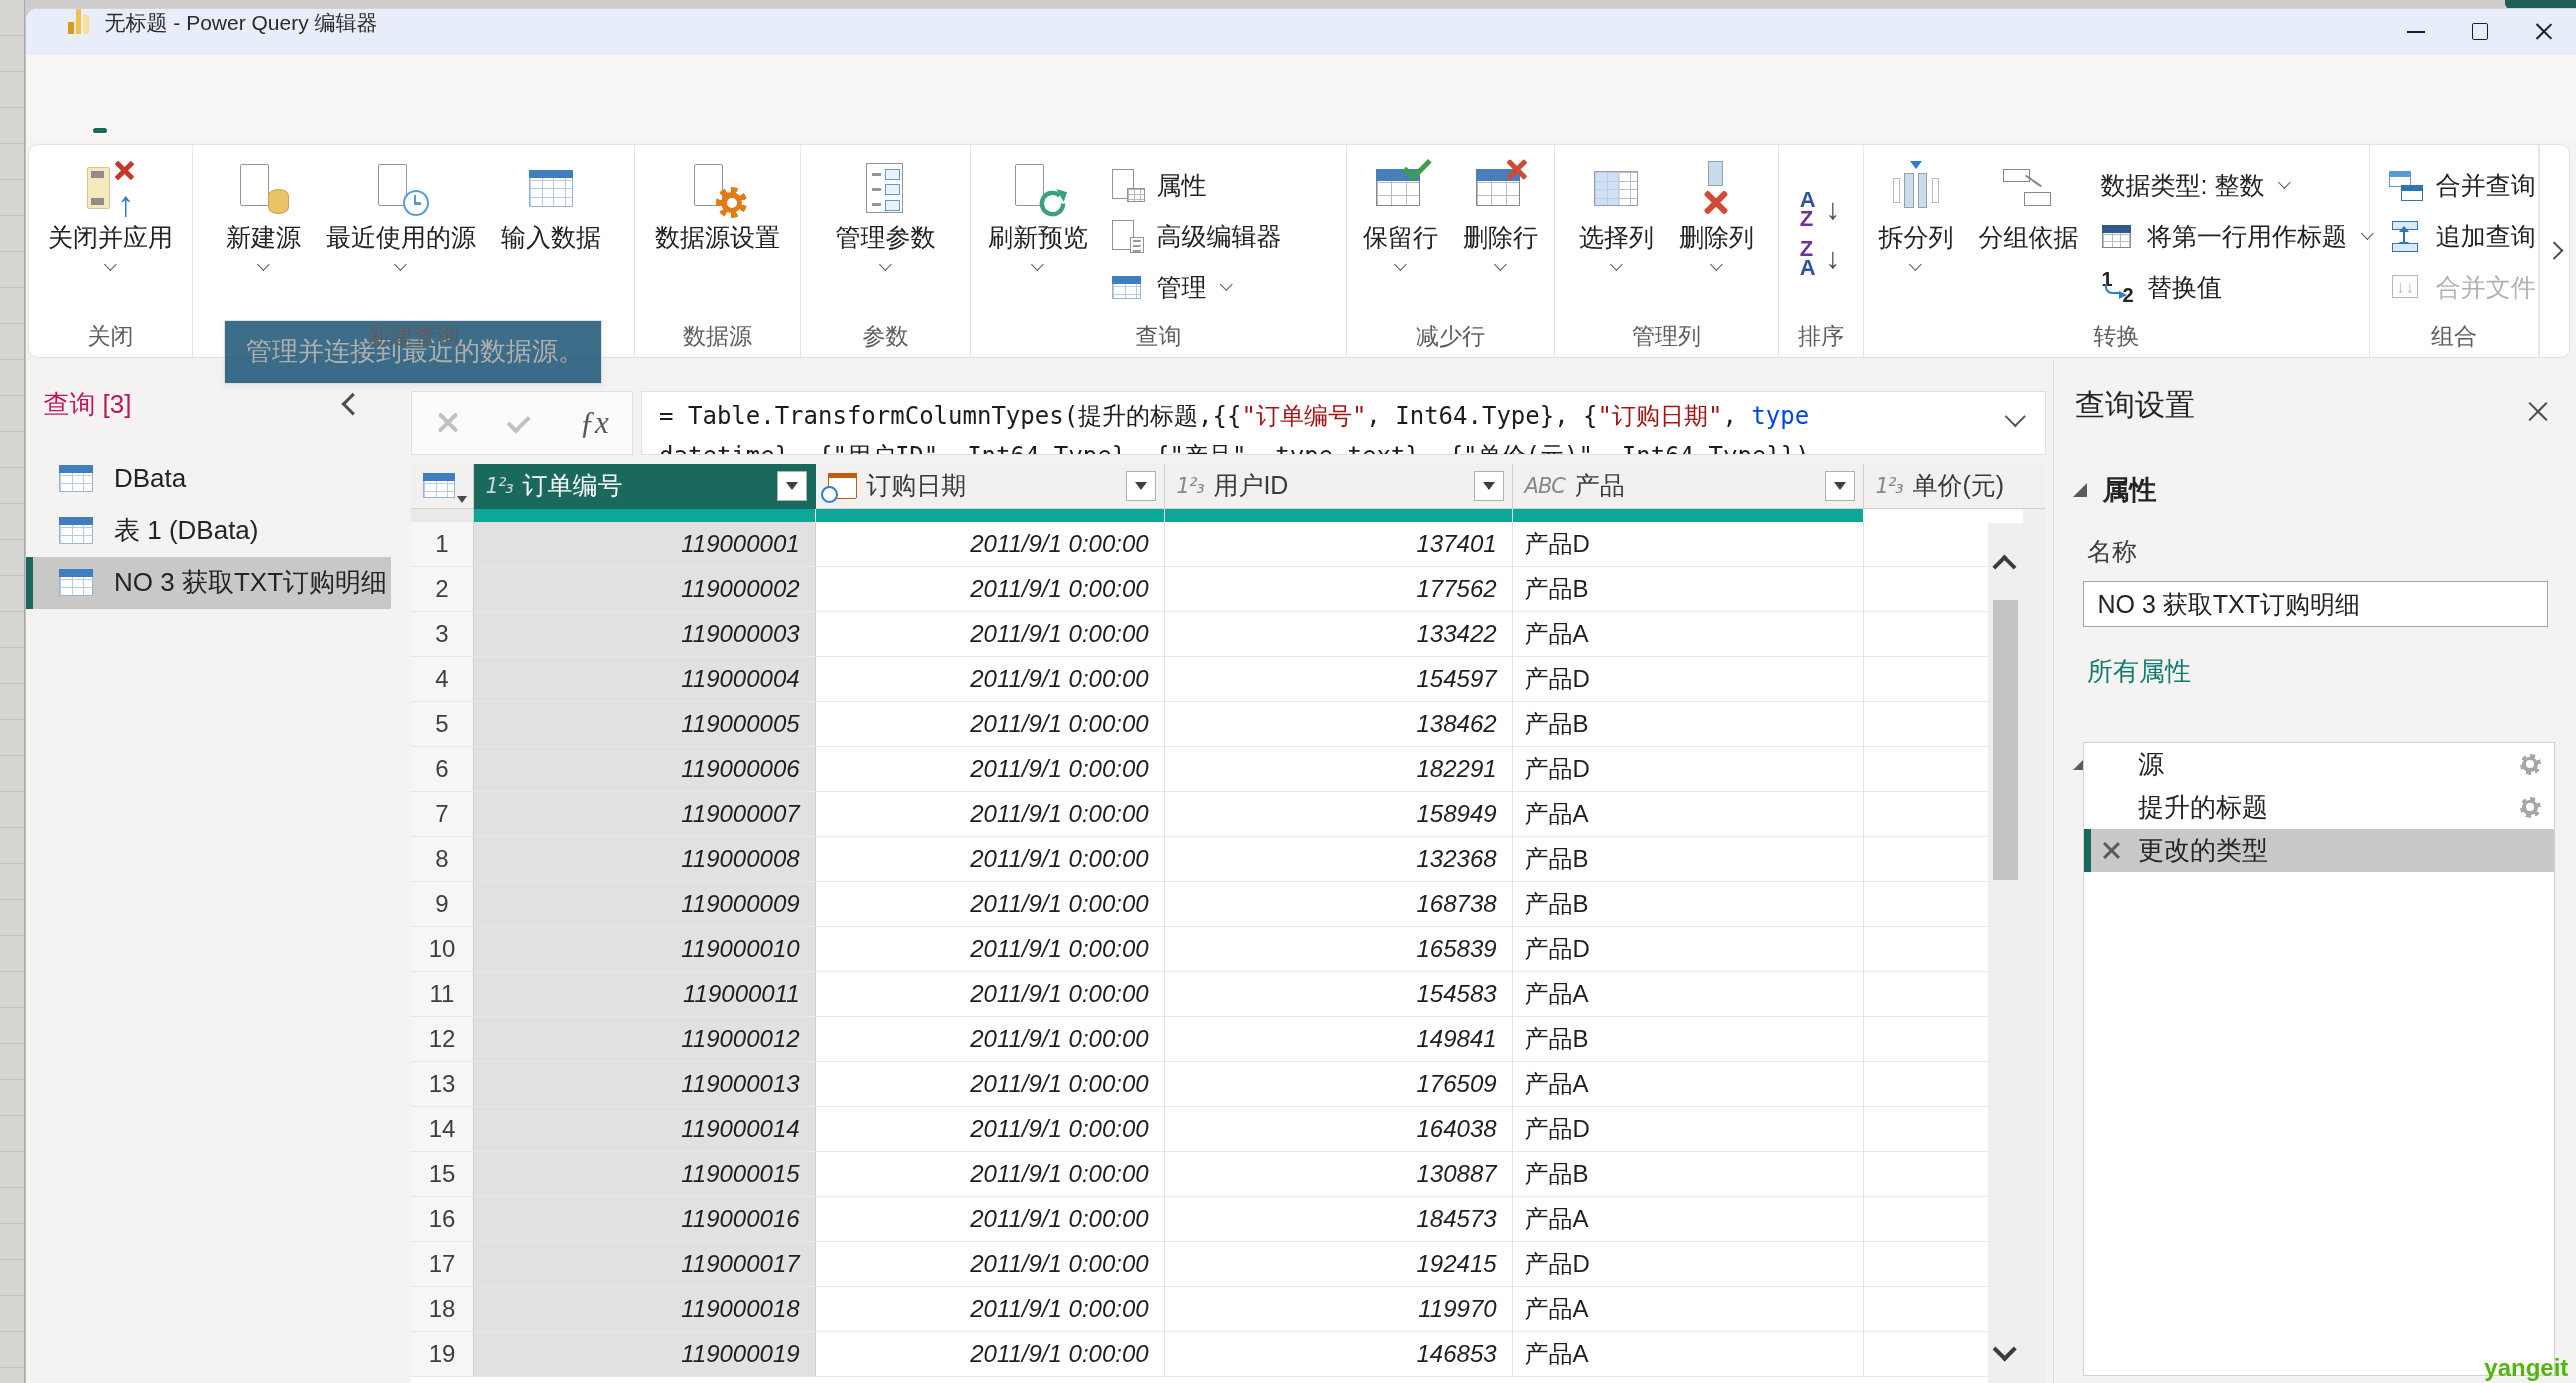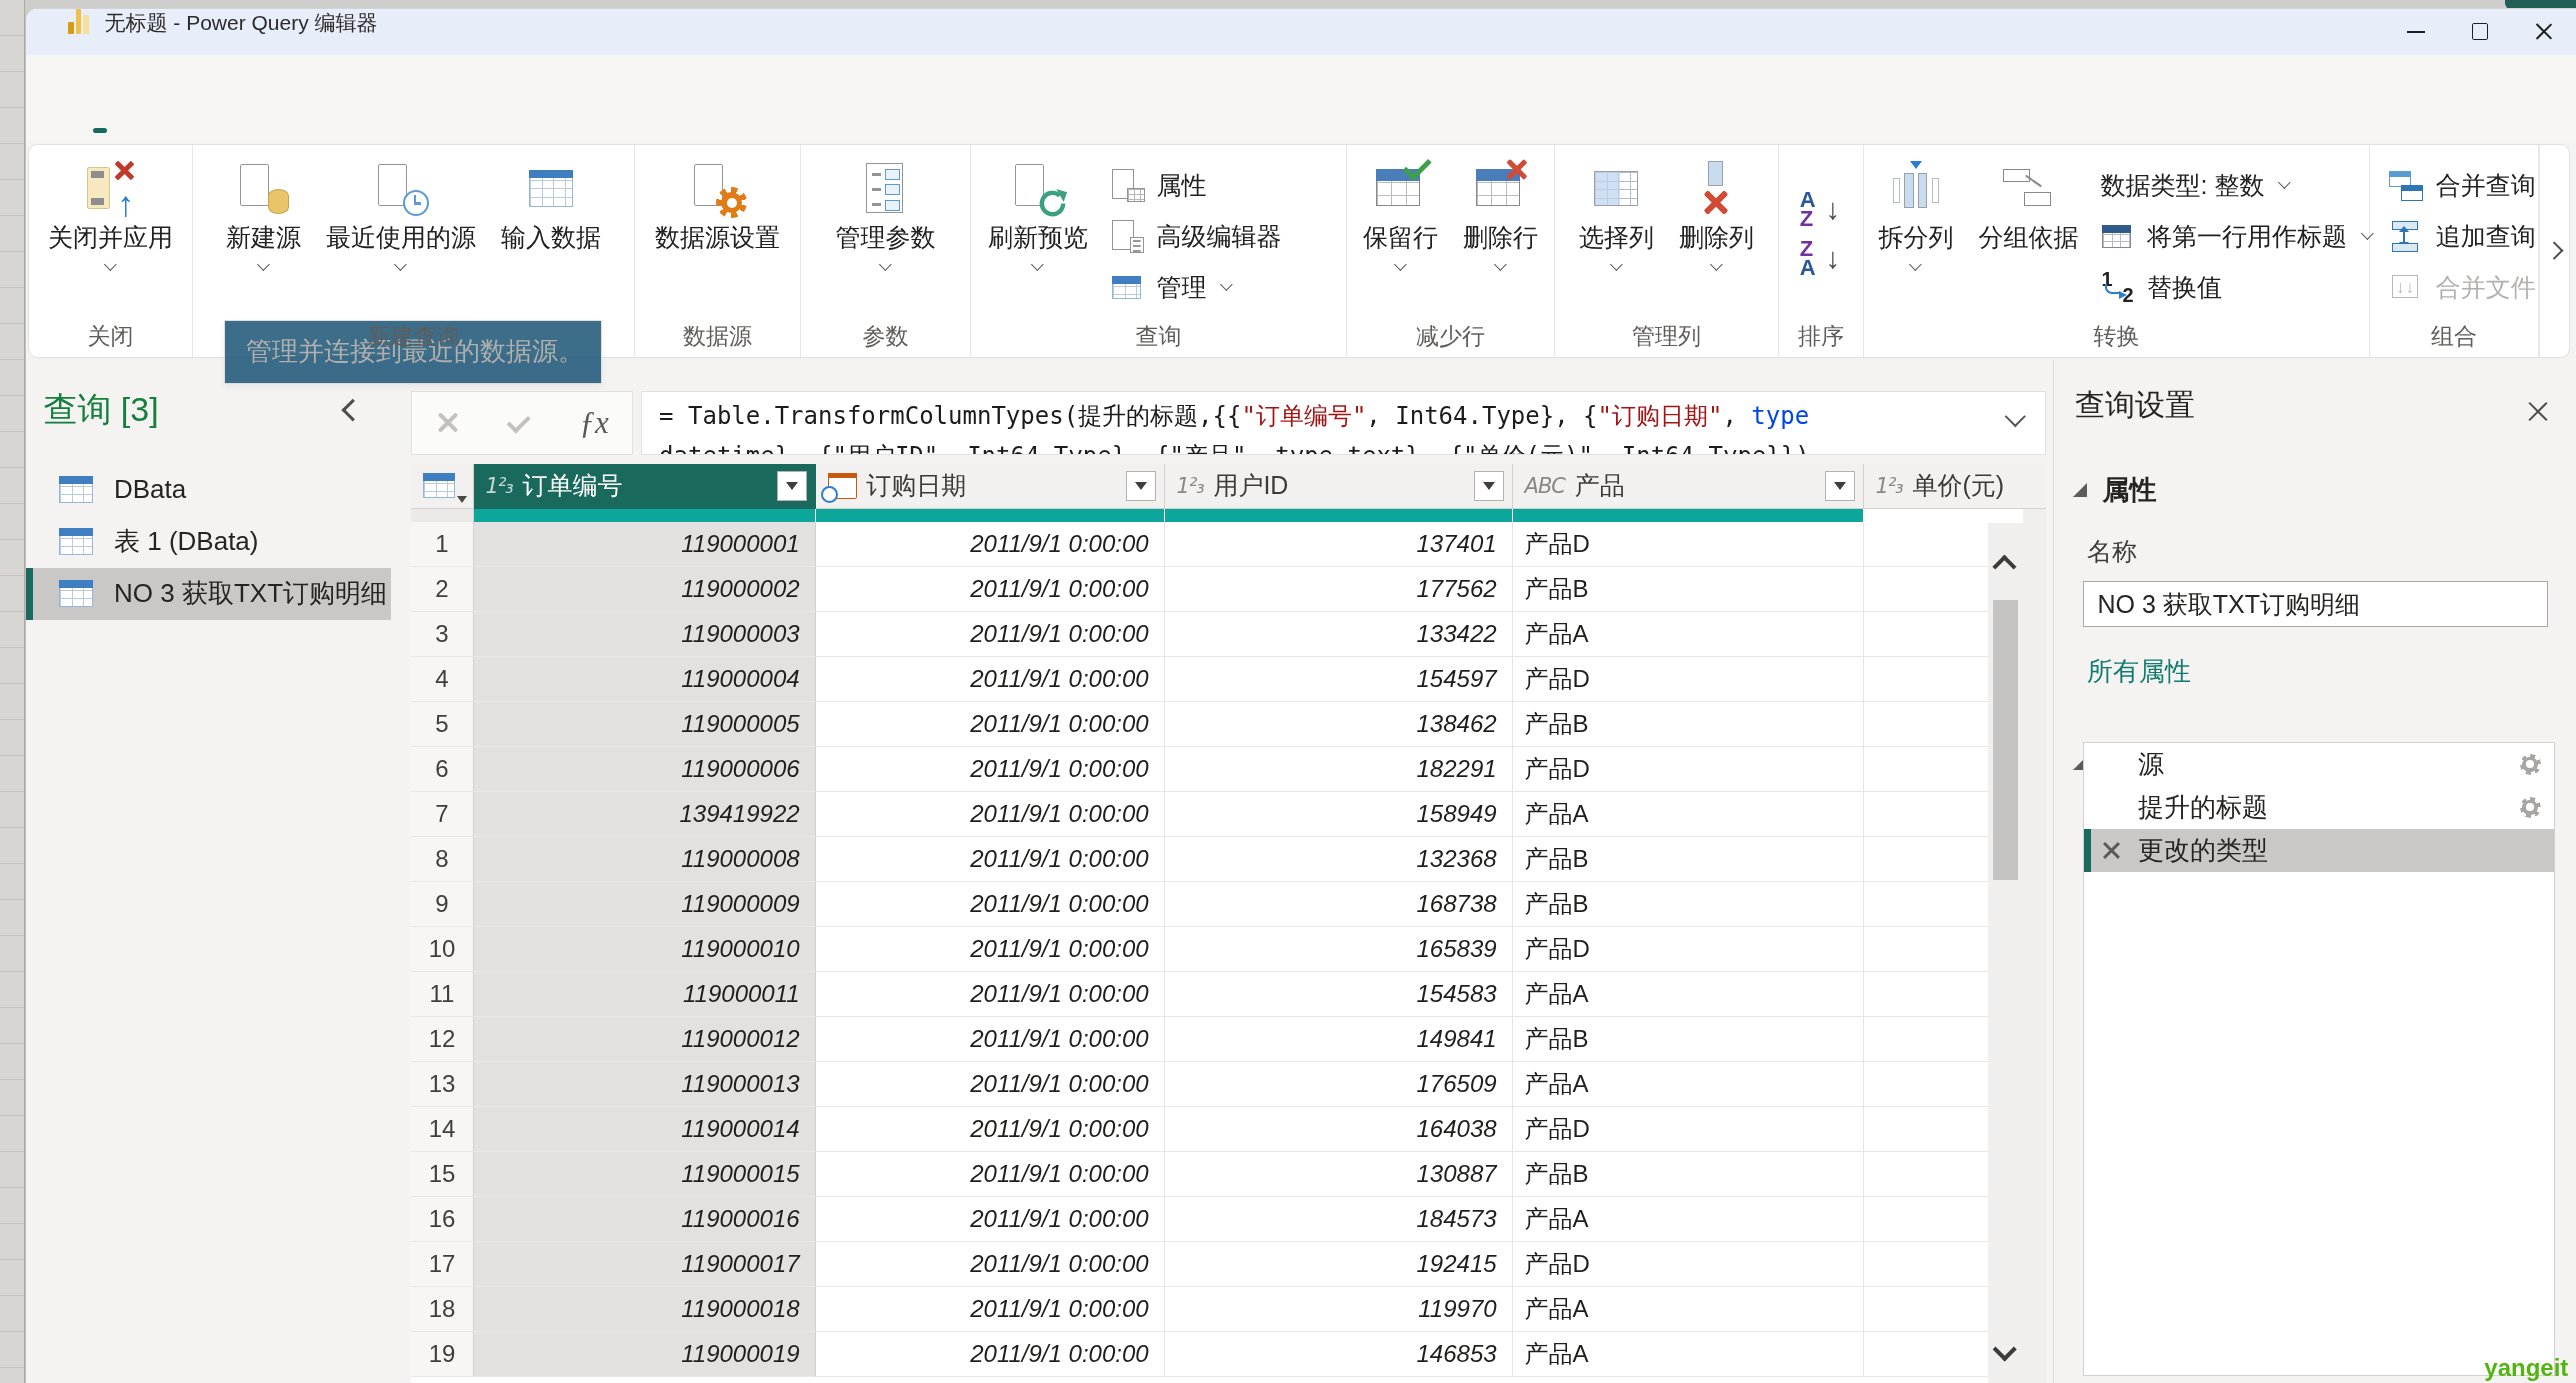--- a/index.html
+++ b/index.html
@@ -128,21 +128,21 @@
 .aq-arr::after{content:'';position:absolute;left:-3.9px;bottom:-5.8px;border-left:5.8px solid transparent;border-right:5.8px solid transparent;border-top:6.8px solid #2e75b6}
 .cf-box{position:absolute;left:2.9px;top:3.9px;width:26px;height:23px;border:1.9px solid #b9b7b5}
 .cf-a{position:absolute;left:6.8px;top:5.8px;color:#b9b7b5;font-size:17.4px;letter-spacing:1px;font-weight:bold}
 
 
 .tooltip{position:absolute;left:198px;top:311px;width:378px;height:64px;background:#0c4a6e;border:1px solid #dbd9d7;box-shadow:0 2.9px 7.7px rgba(0,0,0,.07);display:flex;align-items:center;padding:0 21px;font-size:26px;color:#9f9d9b;opacity:.8;z-index:5;white-space:nowrap;overflow:hidden}
 
 
 .qpanel{position:absolute;left:0;top:351px;width:365px;bottom:0;background:#f4f3f2}
 .qhead{display:flex;align-items:center;padding:27px 29px 0 17.4px}
-.qtitle{font-size:34px;color:#15803d;white-space:nowrap}
+.qtitle{font-size:26px;color:#be185d;white-space:nowrap}
 .qcollapse{margin-left:auto;width:25px;height:25px;position:relative;cursor:default}
 .qcollapse::before{content:'';position:absolute;left:7.7px;top:4.8px;width:12.5px;height:12.5px;border-left:3.9px solid #4f4d4b;border-bottom:3.9px solid #4f4d4b;transform:rotate(45deg)}
 .qlist{margin-top:31px}
 .qitem{height:52px;display:flex;align-items:center;gap:21px;padding-left:33px;font-size:26px;color:#252423;position:relative;white-space:nowrap;cursor:default}
 .qitem.selected{background:#c9c8c7}
 .qitem.selected::before{content:'';position:absolute;left:0;top:0;bottom:0;width:6.8px;background:#1a695d}
 .i-qtable{width:34px;height:27px;flex:none}
 
 
 .main{position:absolute;left:385px;top:351px;width:1635px;bottom:0}
@@ -676,21 +676,21 @@
           <div class="drow">
             <div class="dcell c-num">6</div>
             <div class="dcell c-order">119000006</div>
             <div class="dcell c-date">2011/9/1 0:00:00</div>
             <div class="dcell c-user">182291</div>
             <div class="dcell c-prod">产品D</div>
             <div class="dcell c-price"></div>
           </div>
           <div class="drow">
             <div class="dcell c-num">7</div>
-            <div class="dcell c-order">139419922</div>
+            <div class="dcell c-order">119000007</div>
             <div class="dcell c-date">2011/9/1 0:00:00</div>
             <div class="dcell c-user">158949</div>
             <div class="dcell c-prod">产品A</div>
             <div class="dcell c-price"></div>
           </div>
           <div class="drow">
             <div class="dcell c-num">8</div>
             <div class="dcell c-order">119000008</div>
             <div class="dcell c-date">2011/9/1 0:00:00</div>
             <div class="dcell c-user">132368</div>

